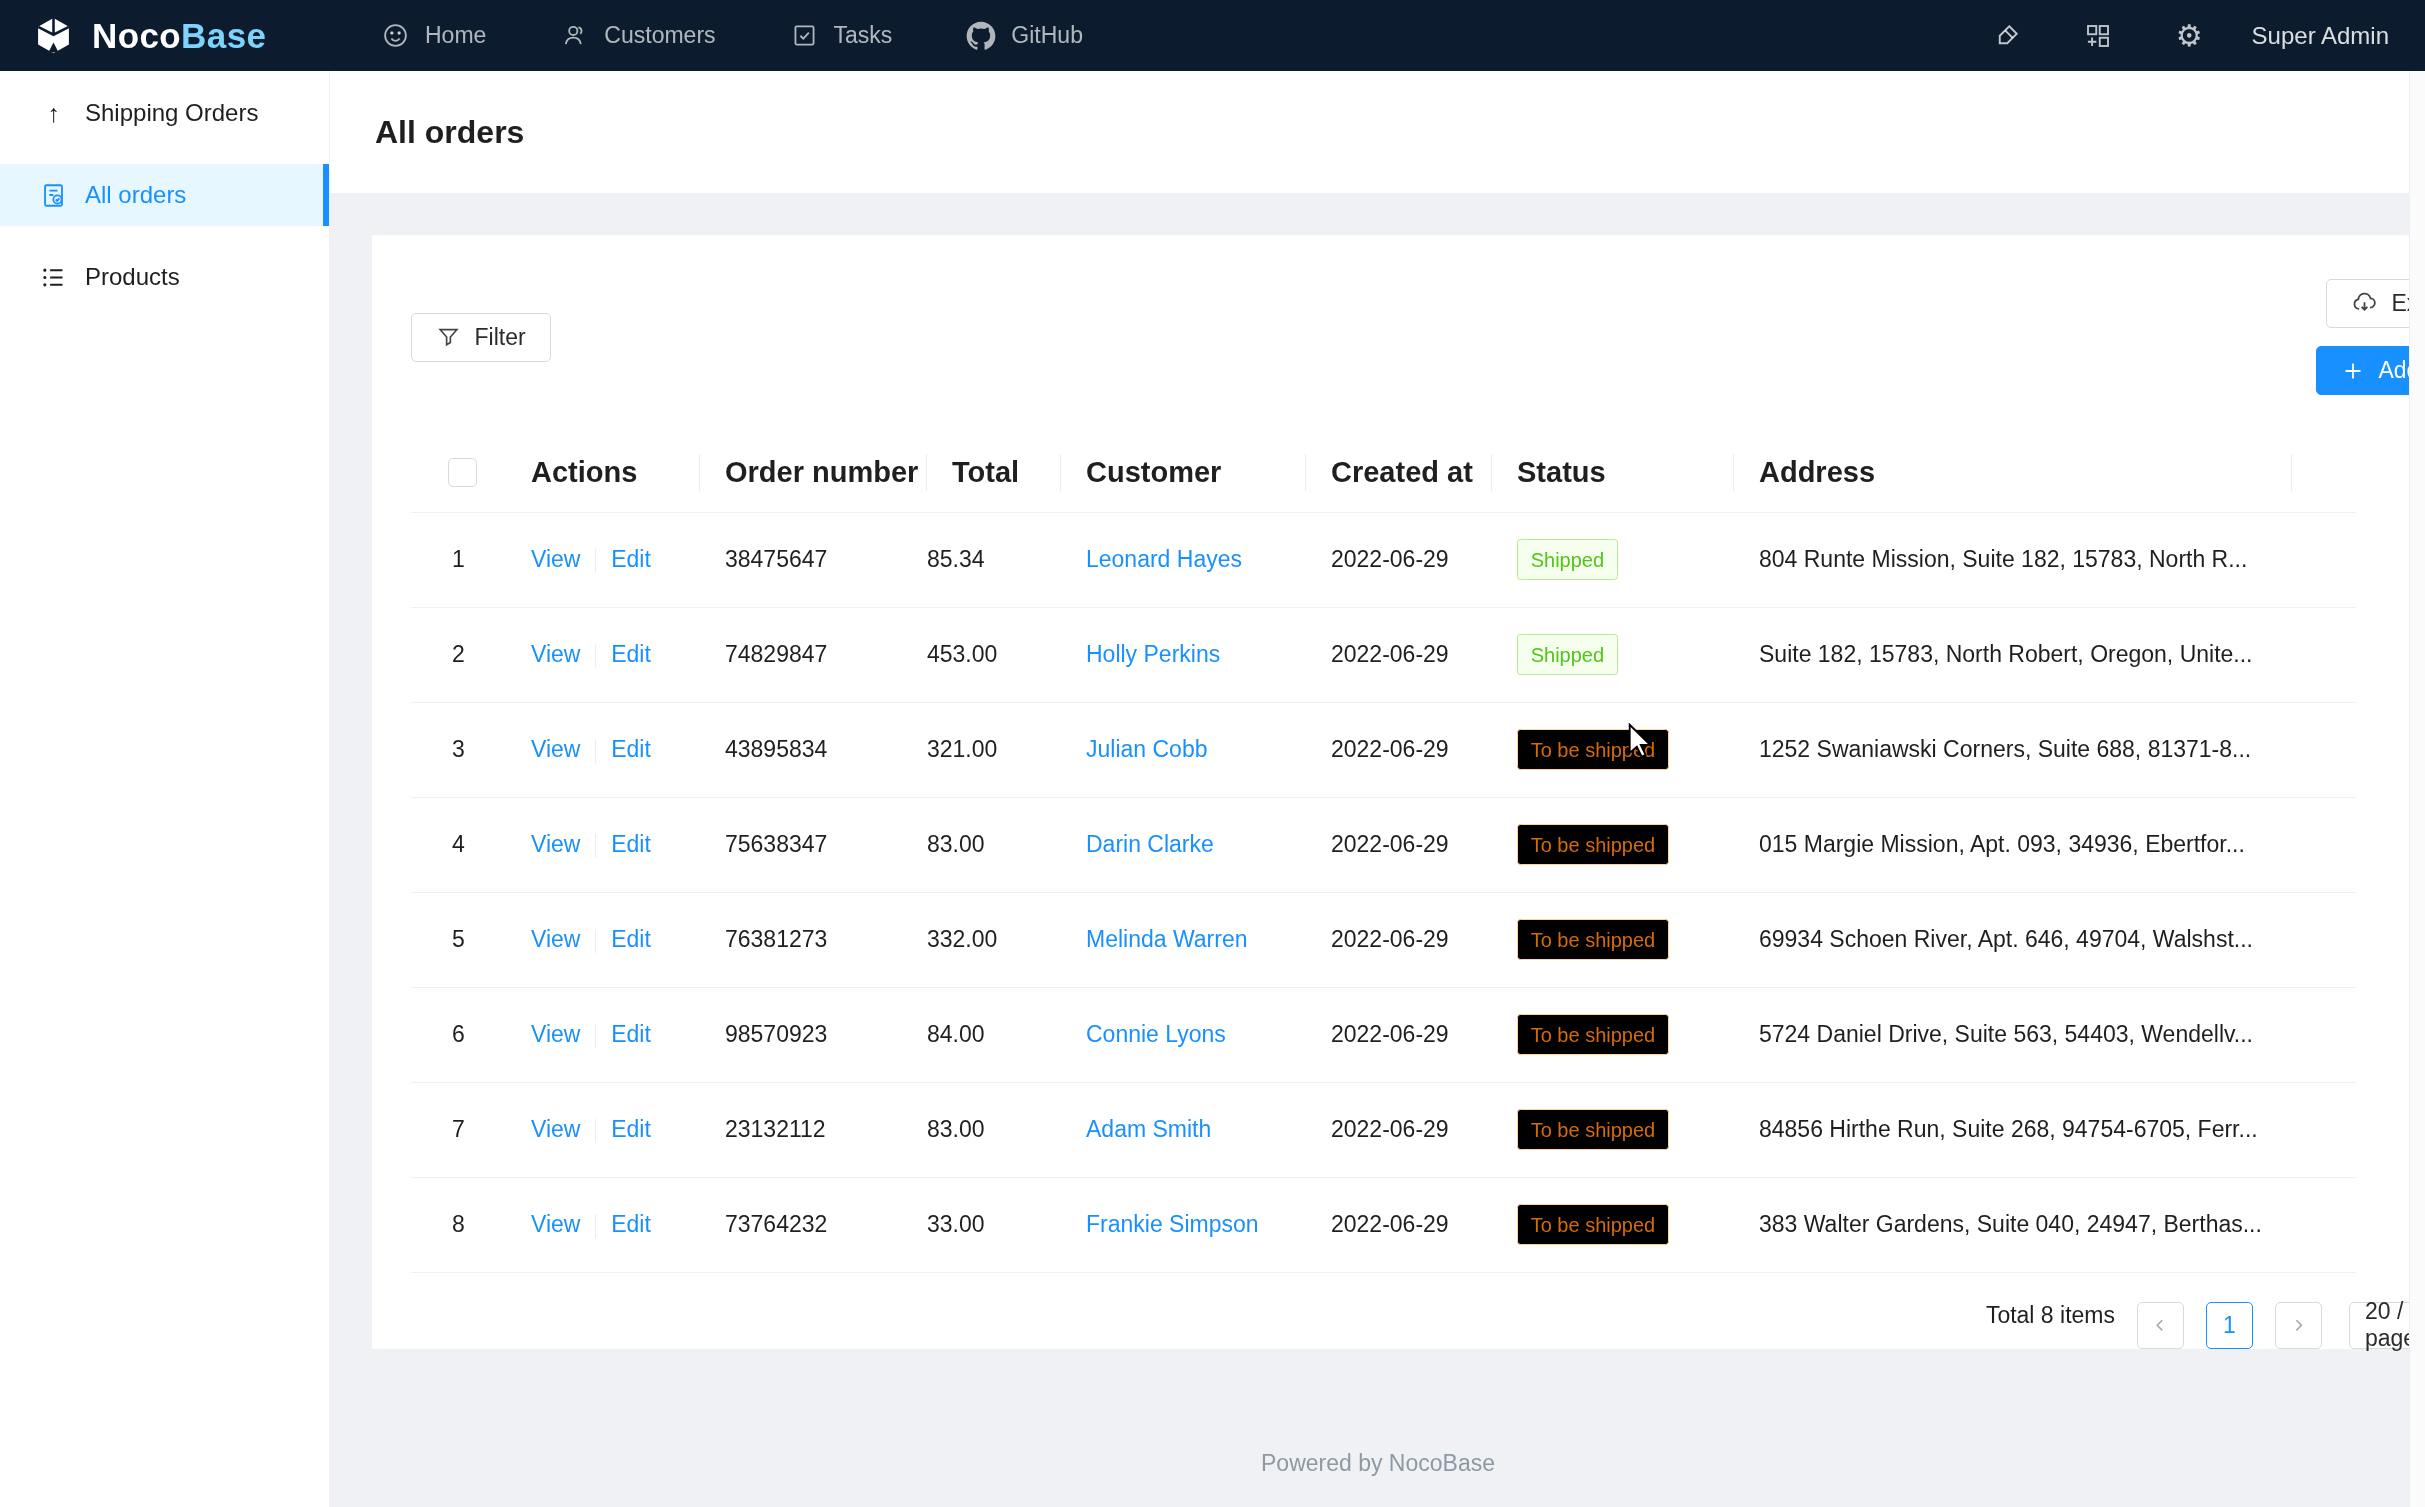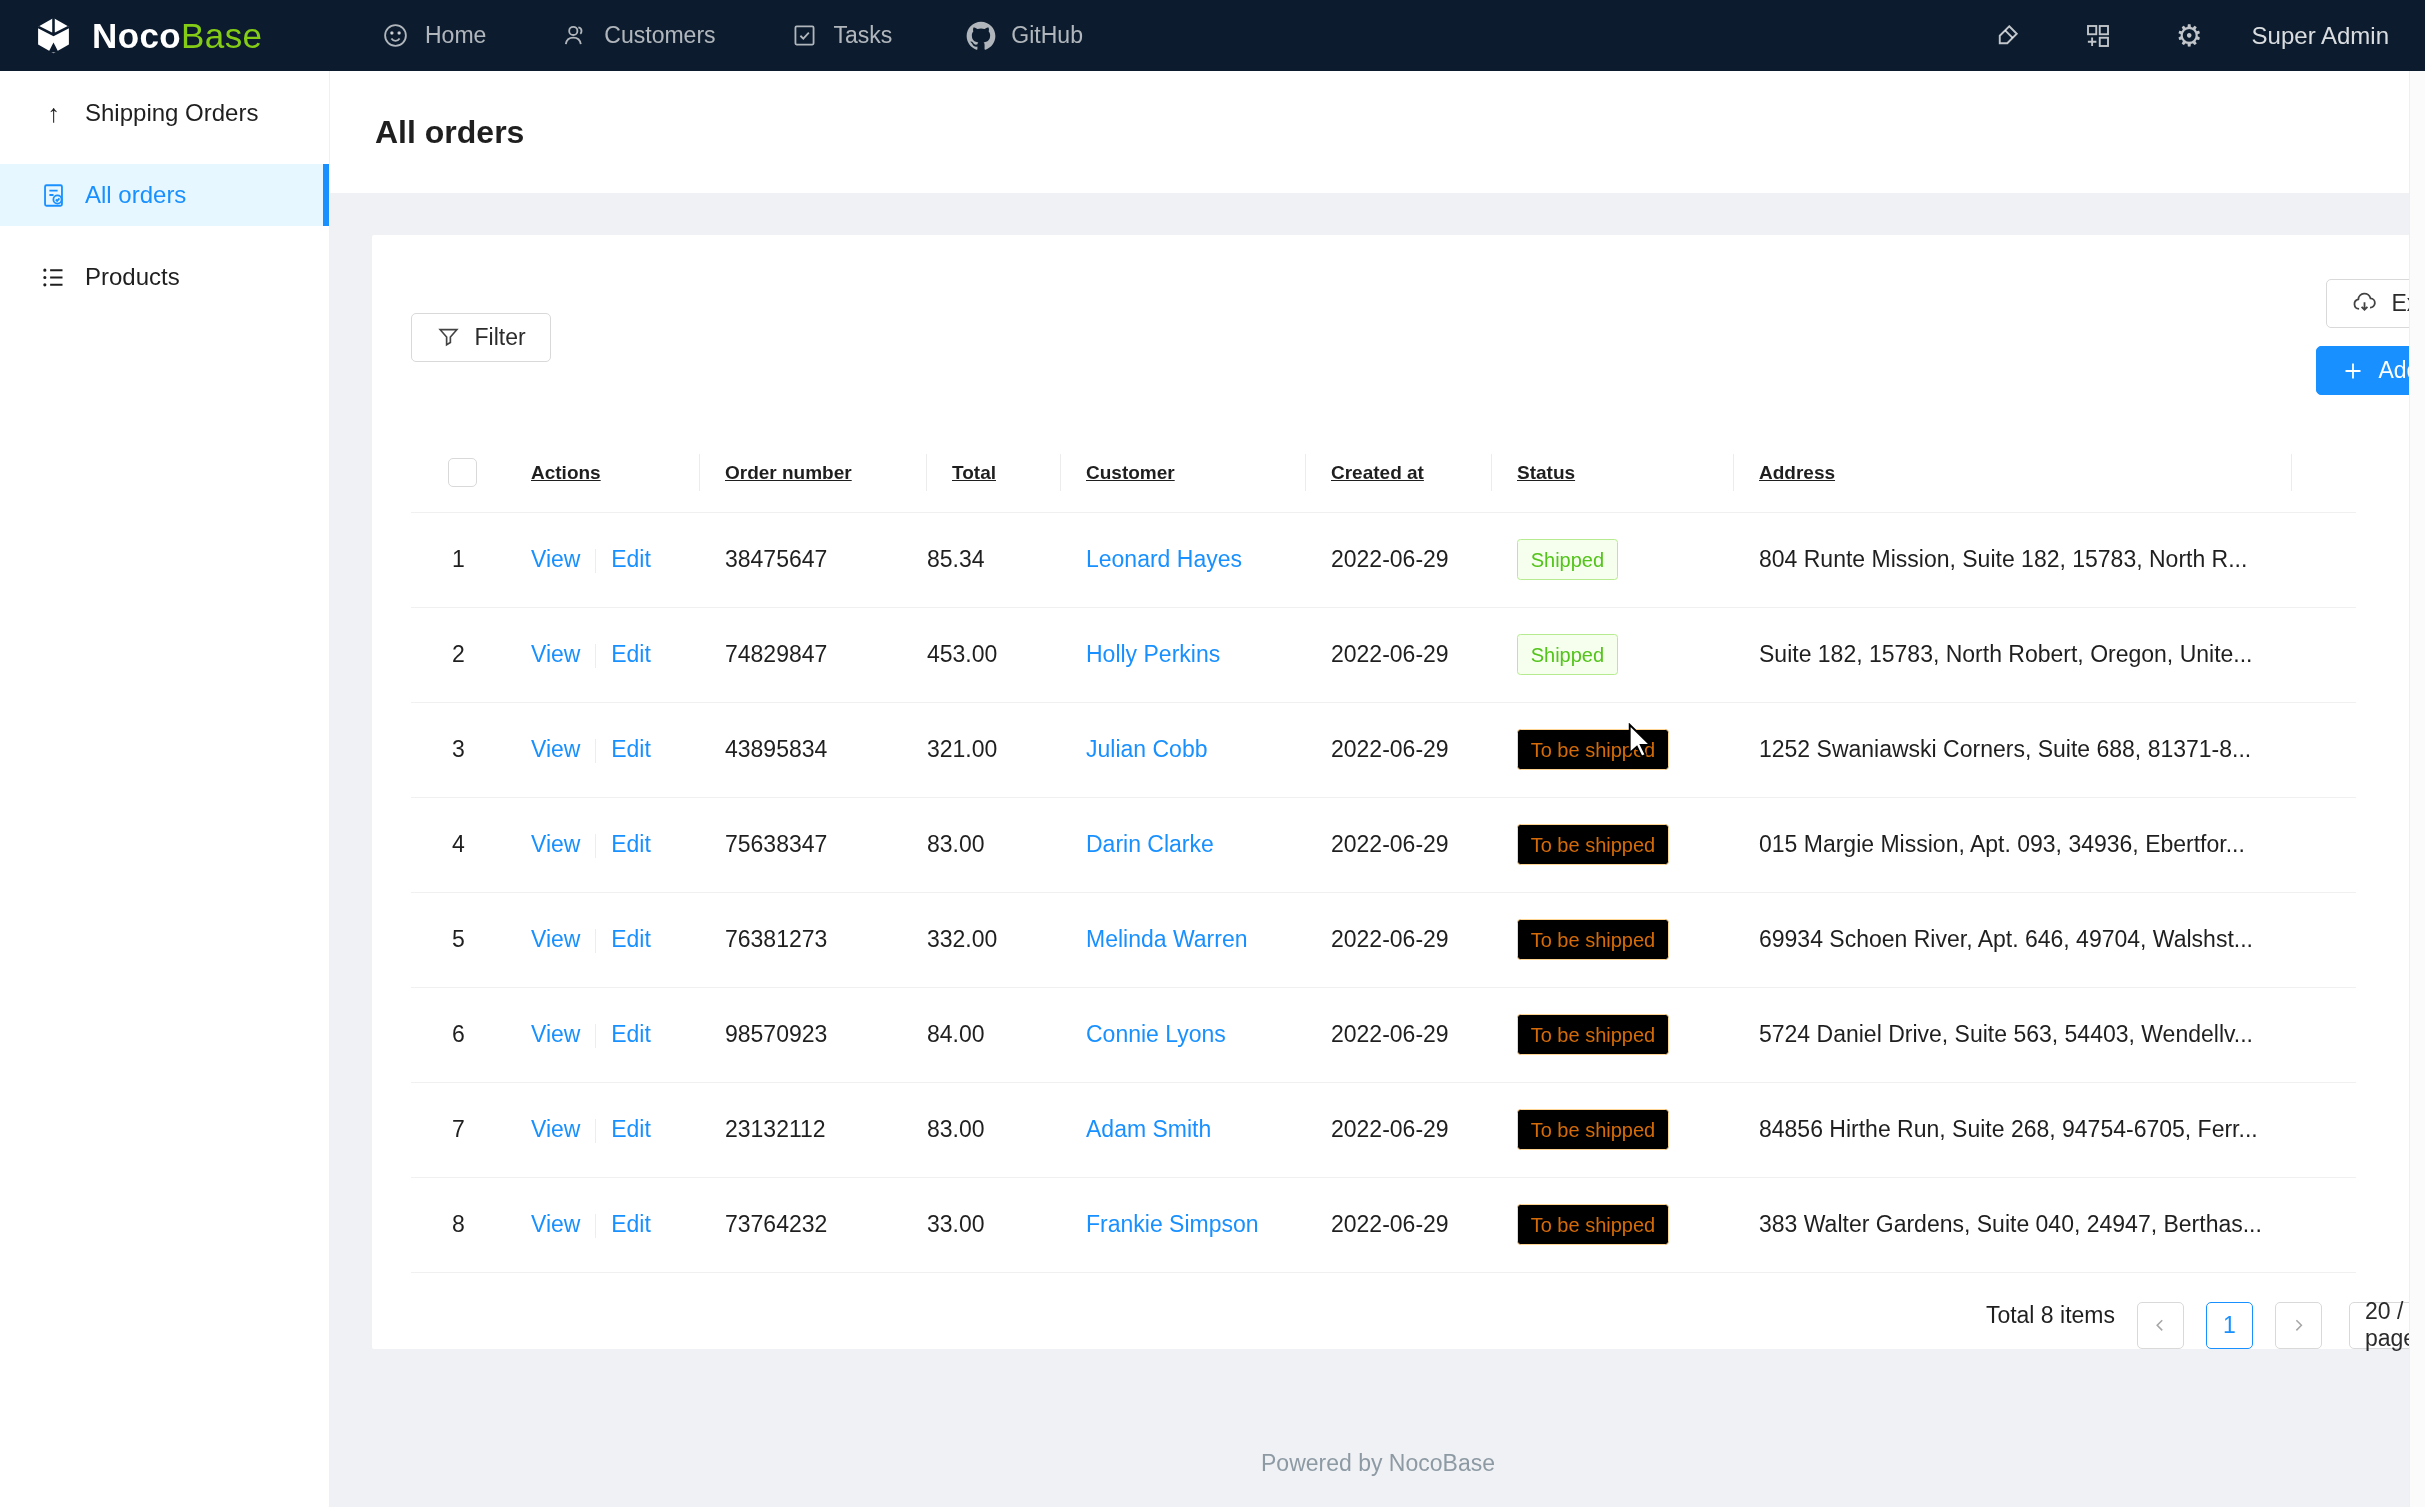--- a/index.html
+++ b/index.html
@@ -4,21 +4,21 @@
 <style>
   html,body{margin:0;padding:0;}
   body{font-family:"Liberation Sans","DejaVu Sans",sans-serif;}
   .stage{position:relative;width:2426px;height:1508px;overflow:hidden;background:#eff1f4;}
 
   
   .navbar{position:absolute;top:0;left:0;width:2426px;height:71px;background:#0c1c2e;display:flex;align-items:center;color:rgba(255,255,255,.68);}
   .logo{display:flex;align-items:center;gap:15px;padding:0 30px;width:284px;flex:none;}
   .logo-text{font-size:35px;letter-spacing:0.4px;white-space:nowrap;}
   .logo-bold{color:#fff;font-weight:700;}
-  .logo-light{color:#84cc16;font-weight:400;margin-top:14px;}
+  .logo-light{color:#7dd3fc;font-weight:700;margin-top:14px;}
   .nav-item{display:flex;align-items:center;gap:15px;height:71px;padding:0 37px;font-size:23px;cursor:pointer;white-space:nowrap;justify-content:flex-end;}
   .nav-item.active{background:#1f2e43;color:#fff;}
   .nav-right{margin-left:auto;display:flex;align-items:center;gap:0;}
   .nav-icon-btn{display:flex;align-items:center;justify-content:center;width:91px;height:71px;cursor:pointer;color:rgba(255,255,255,.75);}
   .gear-glyph{font-size:30px;line-height:1;font-family:"DejaVu Sans",sans-serif;}
   .nav-user{font-size:24px;color:rgba(255,255,255,.85);padding:0 37px 0 17px;}
 
   
   .sidebar{position:absolute;top:71px;left:0;width:330px;height:1437px;background:#fff;border-right:0.8px solid #f0f0f0;box-sizing:border-box;padding-top:11px;}
   .side-item{position:relative;display:flex;align-items:center;gap:17px;height:62px;margin-bottom:20px;padding-left:39px;font-size:24px;color:#1f1f1f;cursor:pointer;}
@@ -36,21 +36,21 @@
   .content{position:absolute;top:193px;left:330px;width:2096px;height:1315px;}
   .card{position:absolute;left:42px;top:42px;width:2160px;height:1114px;background:#fff;border-radius:2px;box-sizing:border-box;padding:44px 39px 0 39px;}
   .toolbar{display:flex;align-items:center;justify-content:space-between;}
   .btn{display:inline-flex;align-items:center;gap:13.5px;height:49px;padding:0 24px;background:#fff;border:0.8px solid #d9d9d9;border-radius:5px;font-size:23px;color:#2b2b2b;cursor:pointer;box-sizing:border-box;}
   .btn-primary{background:#1890ff;border-color:#1890ff;color:#fff;}
   .toolbar-right{display:flex;align-items:center;gap:18px;flex-direction:column;}
 
   
   table.orders{width:1944px;margin-top:39px;border-collapse:collapse;table-layout:fixed;}
   th,td{box-sizing:border-box;}
-  th{height:78px;text-align:left;font-size:19px;font-weight:600;color:#1f1f1f;border-bottom:0.8px solid #f0f0f0;padding:0 0 0 25px;position:relative;text-decoration:underline;}
+  th{height:78px;text-align:left;font-size:29px;font-weight:600;color:#1f1f1f;border-bottom:0.8px solid #f0f0f0;padding:0 0 0 25px;position:relative;}
   th.sep::after{content:"";position:absolute;right:0;top:20px;width:0.8px;height:37px;background:#ececec;}
   td{height:95px;font-size:23px;color:#1f1f1f;border-bottom:0.8px solid #f0f0f0;padding:0 0 0 25px;white-space:nowrap;overflow:hidden;}
   th.c-select{padding-left:37px;}
   td.c-index{text-align:center;padding-left:0;color:#1f1f1f;}
   th.c-total-h{padding-left:25px;}
   td.c-total{text-align:left;padding-right:25px;padding-left:0;}
   .checkbox{width:27px;height:27px;border:0.8px solid #d9d9d9;border-radius:5px;background:#fff;cursor:pointer;}
   a.lnk{color:#1890ff;text-decoration:none;cursor:pointer;}
   .action-divider{display:inline-block;width:0.8px;height:24px;background:#ededed;vertical-align:middle;margin:0 15px;}
   .badge{display:inline-block;padding:4.2px 12.7px;font-size:20px;border-radius:3.4px;border:0.8px solid transparent;line-height:1.5;}

